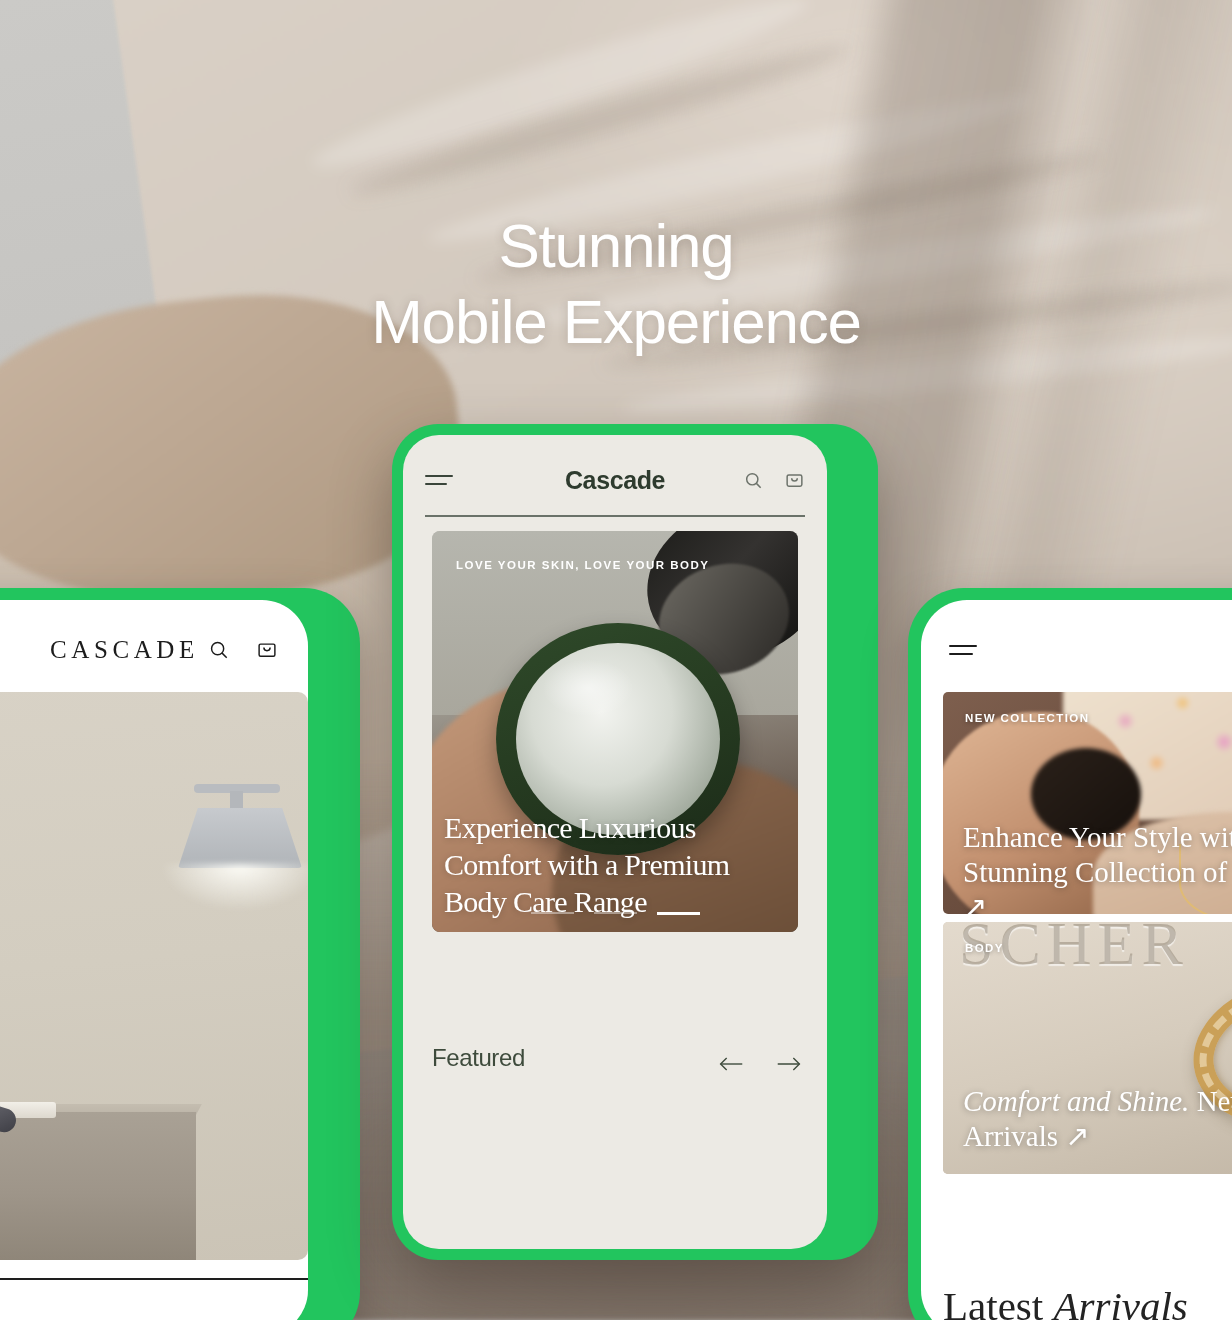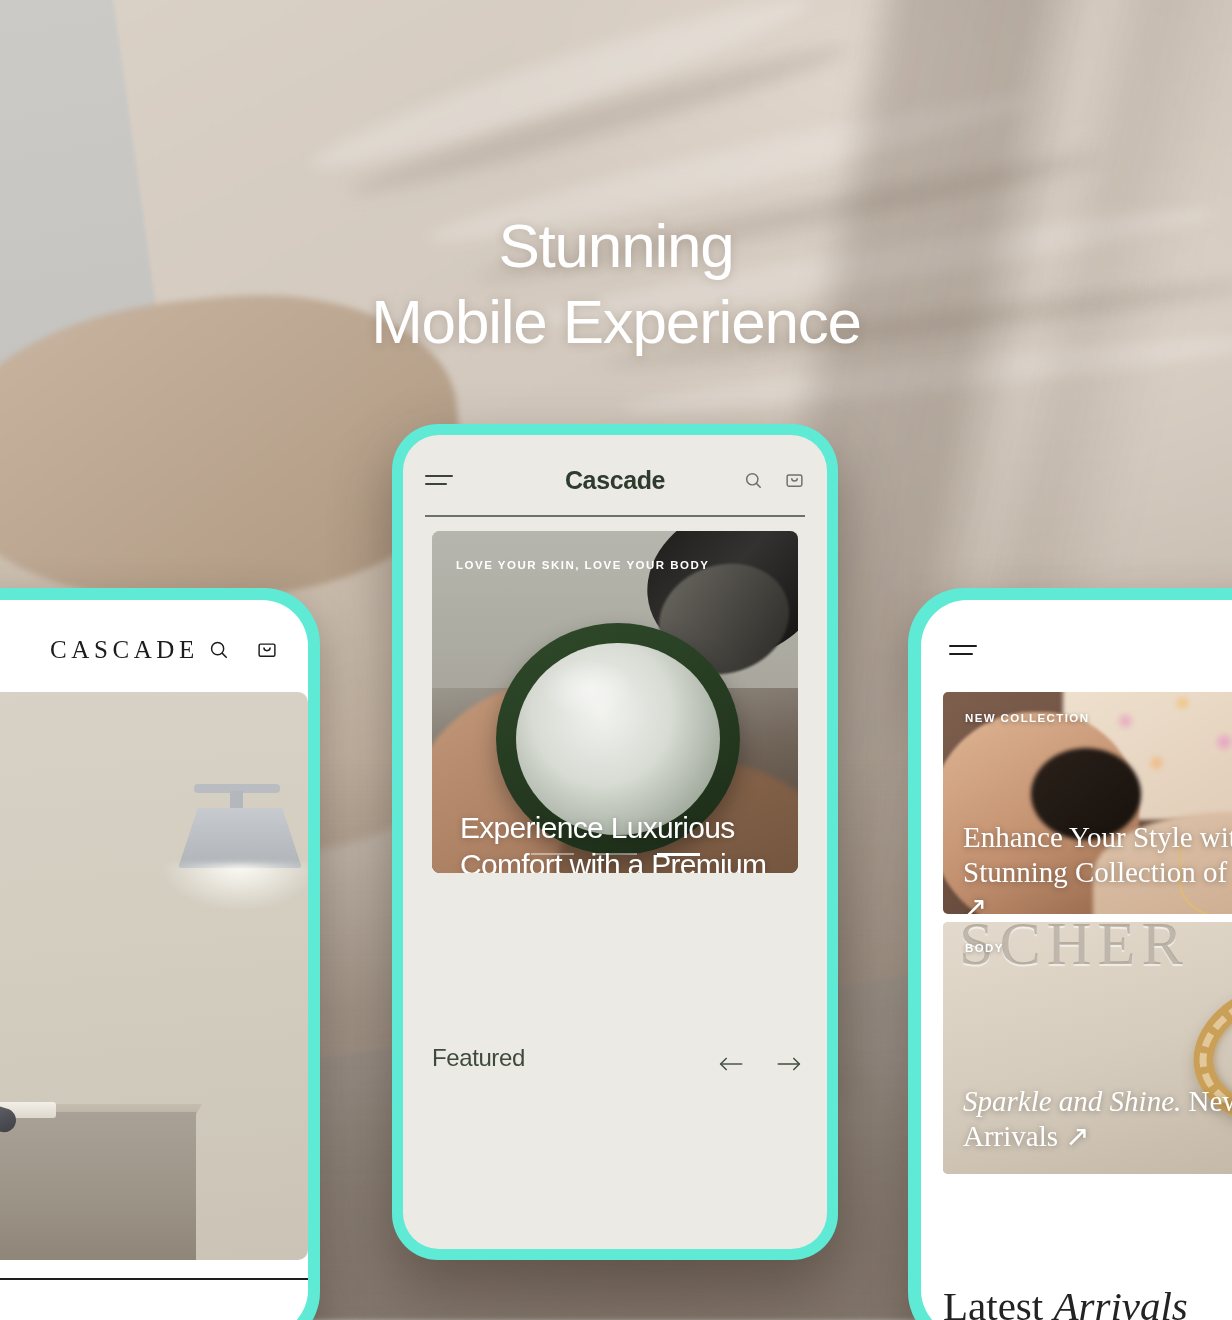--- a/index.html
+++ b/index.html
@@ -74,21 +74,21 @@
     text-align:center;color:#ffffff;
     font-family:"Liberation Sans",sans-serif;
     font-size:62px;line-height:76px;font-weight:400;
     letter-spacing:-1.2px;
     text-shadow:0 1px 10px rgba(90,75,62,.25);
     z-index:5;
   }
   .headline div{white-space:nowrap;}
 
   
-  .phone{position:absolute;background:#5eead4;overflow:hidden;z-index:6;}
+  .phone{position:absolute;background:#22c55e;overflow:hidden;z-index:6;padding-left:40px;}
   .screen{position:absolute;overflow:hidden;}
 
   
   #phone-left{
     left:-210px;top:588px;width:530px;height:760px;
     border-radius:56px;
     box-shadow:0 18px 44px rgba(60,48,40,.38);
   }
   #phone-left .screen{
     left:12px;top:12px;width:506px;height:736px;border-radius:46px;background:#ffffff;
@@ -158,21 +158,21 @@
     display:flex;align-items:center;box-sizing:border-box;padding:0 22px;
   }
   .cp-logo{
     position:absolute;left:0;width:100%;text-align:center;
     font-size:25px;font-weight:700;color:#2e3b2e;letter-spacing:-.4px;
     font-family:"Liberation Sans",sans-serif;pointer-events:none;
   }
   .cp-icons{margin-left:auto;display:flex;gap:20px;align-items:center;position:relative;z-index:2;}
   .cp-rule{position:absolute;left:22px;top:80px;width:380px;height:1.5px;background:#6a7269;}
   .cp-hero{
-    position:absolute;left:29px;top:96px;width:366px;height:342px;border-radius:8px;overflow:hidden;
+    position:absolute;left:29px;top:96px;width:366px;height:401px;border-radius:8px;overflow:hidden;
     background:linear-gradient(170deg,#b9b9b2 0%,#a9a79e 30%,#6f6257 68%,#4a4037 100%);
   }
   .hero-wall{position:absolute;left:0;top:0;width:100%;height:46%;background:linear-gradient(180deg,#b6b6ae,#a9a79d);}
   .hero-lid{
     position:absolute;right:-28px;top:-24px;width:180px;height:150px;border-radius:50%;
     background:linear-gradient(150deg,#1b1b18 0%,#343230 45%,#0e0e0c 100%);
     transform:rotate(-18deg);
   }
   .hero-lid2{
     position:absolute;right:8px;top:34px;width:132px;height:108px;border-radius:50%;
@@ -200,23 +200,24 @@
     background:radial-gradient(ellipse at 42% 36%, #f2f3ef 0%, #d7dbd3 42%, #9fa89b 78%, #6e7a69 100%);
   }
   .hero-jar-sheen{
     position:absolute;left:46px;top:36px;width:92px;height:58px;border-radius:50%;
     background:radial-gradient(ellipse,rgba(255,255,255,.55),rgba(255,255,255,0) 70%);
   }
   .hero-eyebrow{
     position:absolute;left:24px;top:28px;color:#fff;font-size:11.5px;font-weight:700;letter-spacing:1.5px;
   }
   .hero-title{
-    position:absolute;left:28px;top:278px;width:320px;color:#fff;
+    position:absolute;left:12px;top:278px;width:320px;color:#fff;
     font-size:30px;line-height:37px;letter-spacing:-.7px;font-weight:400;
     text-shadow:0 1px 6px rgba(0,0,0,.22);
+    font-family:Liberation Serif, serif;
   }
   .hero-btn{
     position:absolute;left:24px;top:404px;height:48px;
     display:inline-flex;align-items:center;gap:12px;padding:0 22px;
     background:#4a5a4c;color:#fff;font-size:14.5px;font-weight:700;letter-spacing:.2px;
   }
   .hero-dots{position:absolute;left:0;bottom:17px;width:100%;display:flex;justify-content:center;gap:20px;}
   .hero-dots span{display:block;width:43px;height:2px;background:rgba(255,255,255,.42);}
   .hero-dots span.on{background:#fff;height:3px;}
   .cp-feat{
@@ -485,21 +486,21 @@
         <div><span>↗</span></div>
       </div>
     </div>
 
     <div class="rp-card" id="rp-card-2">
       <div class="c2-stone"></div>
       <div class="c2-emboss">SCHER</div>
       <div class="c2-ring"></div>
       <div class="card-tag">BODY</div>
       <div class="card-cap" id="c2-cap">
-        <div><em>Sparkle and Shine.</em><span> New Ring</span></div>
+        <div><em>Comfort and Shine.</em><span> New Ring</span></div>
         <div><span>Arrivals</span> <span>↗</span></div>
       </div>
     </div>
 
     <div class="rp-title">
       <span>Latest </span><em>Arrivals</em>
     </div>
 
   </div>
 </div>

